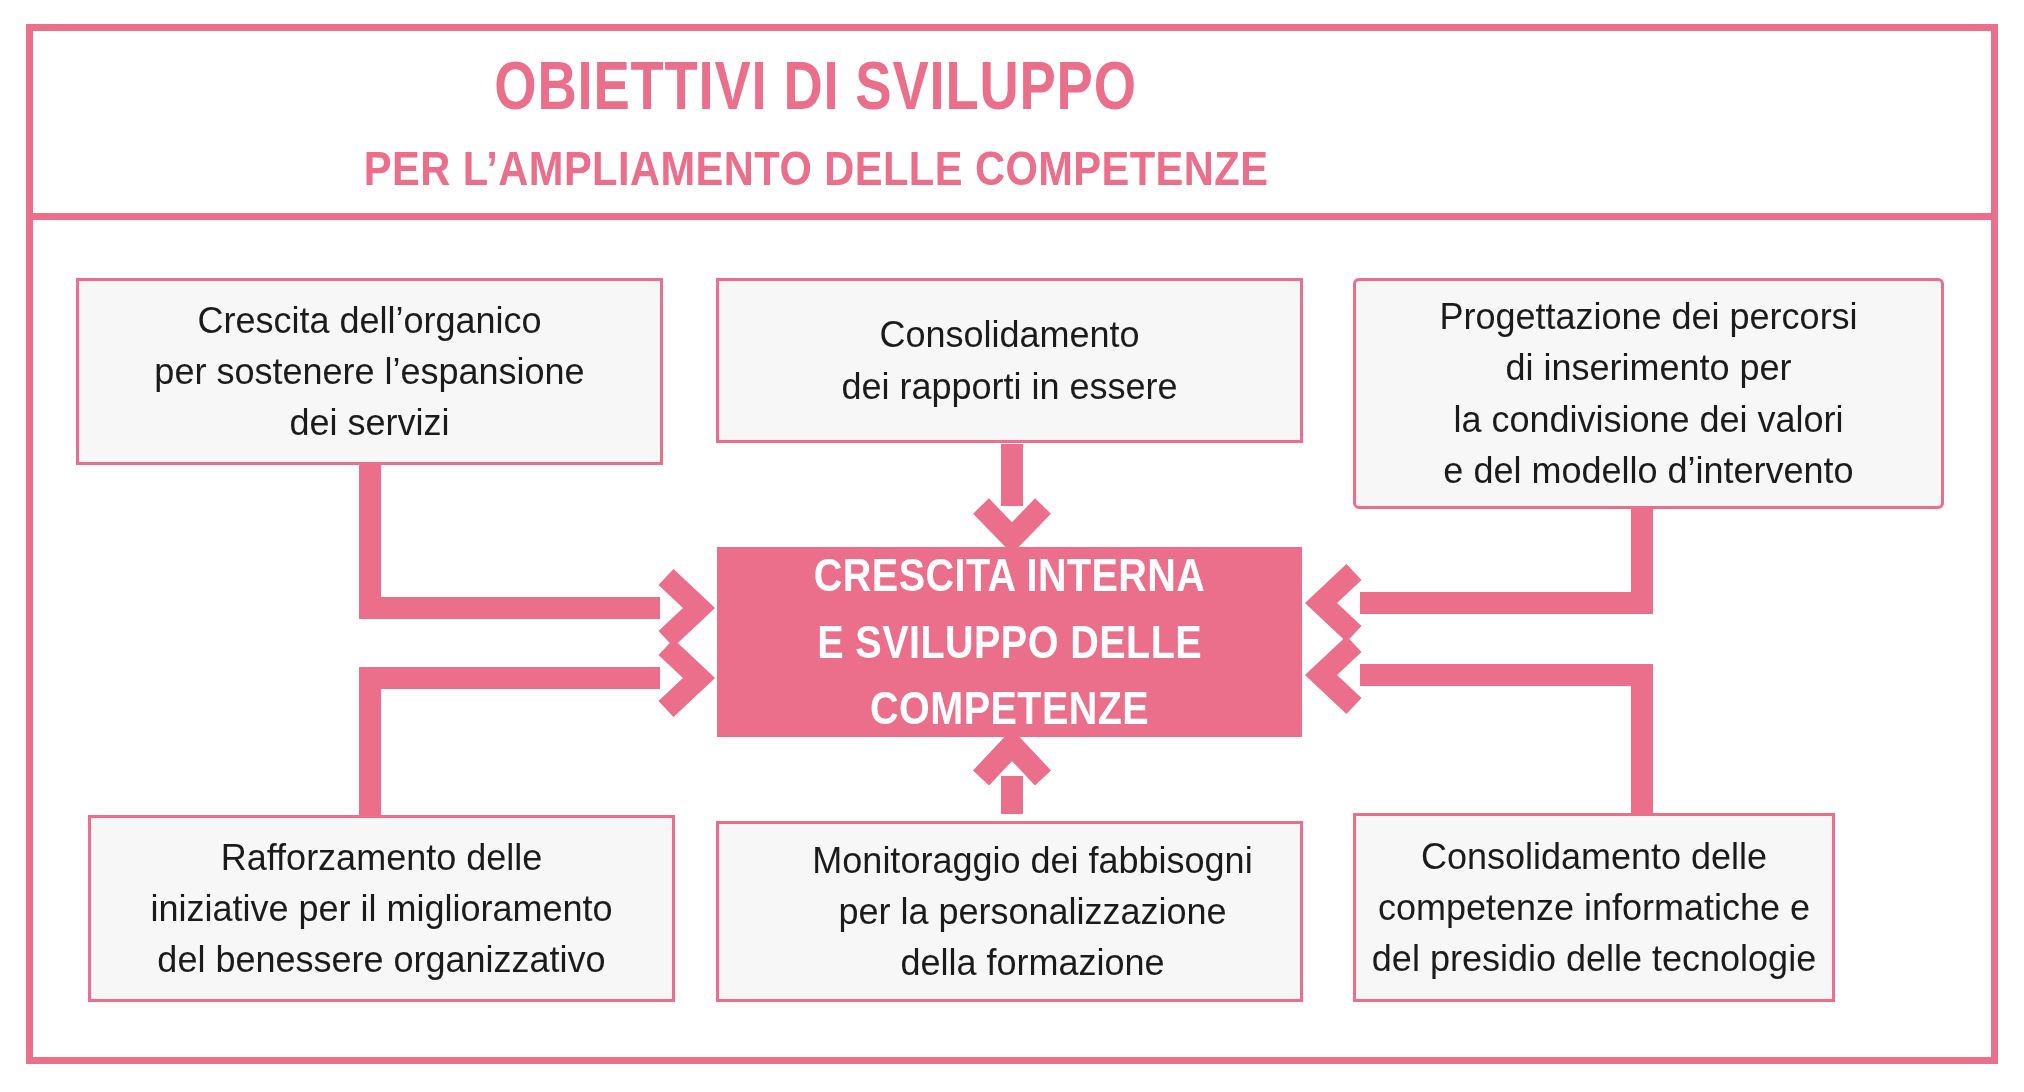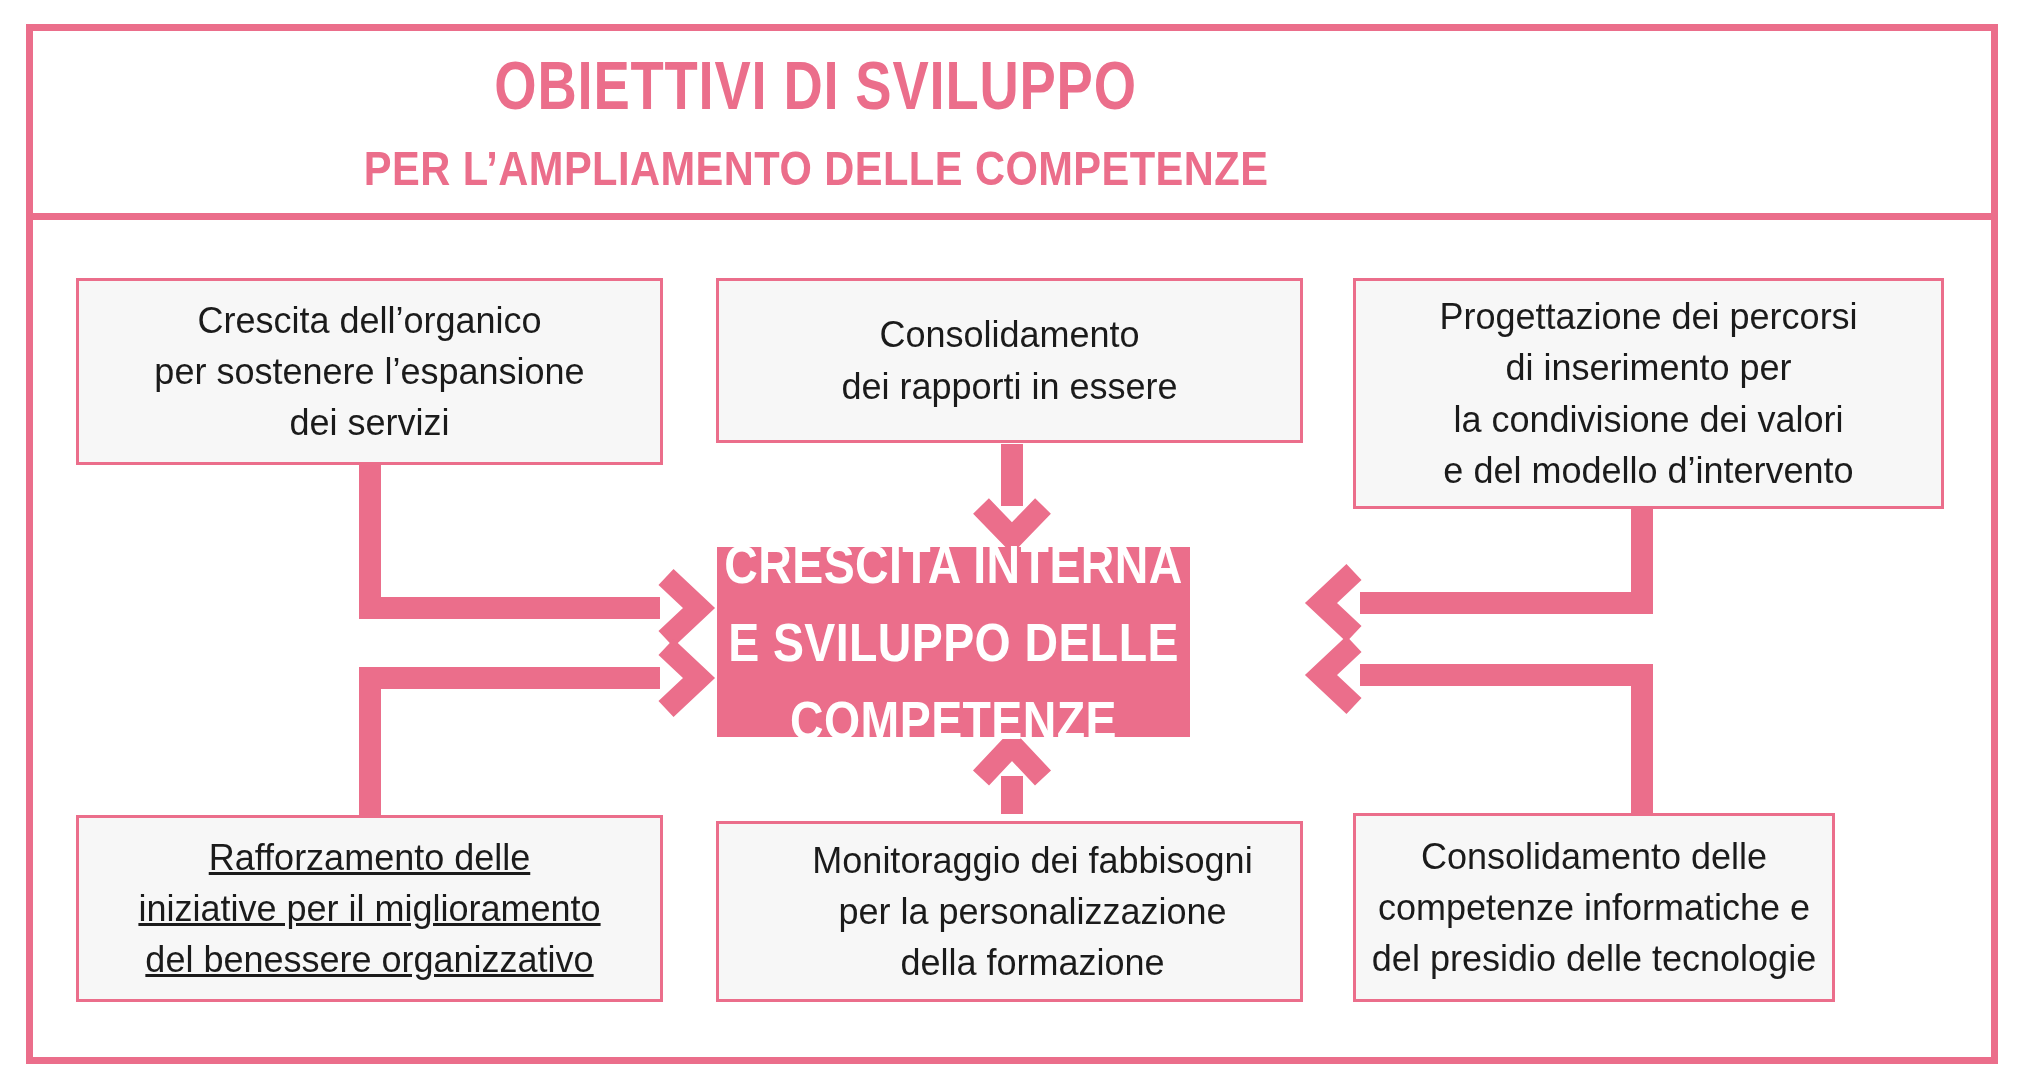--- a/index.html
+++ b/index.html
@@ -40,28 +40,28 @@
     color:var(--pink); pointer-events:none;
   }
   .arrows path{ stroke:currentColor; stroke-width:22; fill:none; }
   .node{
     position:absolute; background:var(--box-fill); border:3px solid var(--pink);
     display:flex; align-items:center; justify-content:center; text-align:center;
     color:var(--ink); font-size:36px; line-height:1.42; white-space:pre;
   }
   .n-tl{ left:76px;  top:278px; width:587px; height:187px; }
   .n-tc{ left:716px; top:278px; width:587px; height:165px; }
-  .n-tr{ left:1353px;top:278px; width:591px; height:231px; }
-  .n-bl{ left:76px;  top:815px; width:587px; height:187px;text-decoration:underline; }
+  .n-tr{ left:1353px;top:278px; width:591px; height:231px;border-radius:6px; }
+  .n-bl{ left:88px;  top:815px; width:587px; height:187px; }
   .n-bc{ left:716px; top:821px; width:587px; height:181px;padding-left:46px; }
   .n-br{ left:1353px;top:813px; width:482px; height:189px; }
   .n-center{
-    left:717px; top:547px; width:473px; height:190px;
+    left:717px; top:547px; width:585px; height:190px;
     background:var(--pink); border:none; color:var(--white);
-    font-weight:800; font-size:54px; line-height:1.45; letter-spacing:0.5px;align-items:center;
+    font-weight:800; font-size:46px; line-height:1.45; letter-spacing:0.5px;align-items:center;
   }
   .n-center .node-text{ transform:scaleX(0.86); }
 </style>
 </head>
 <body>
 
 <div class="page">
 
   <div class="frame"></div>
 

